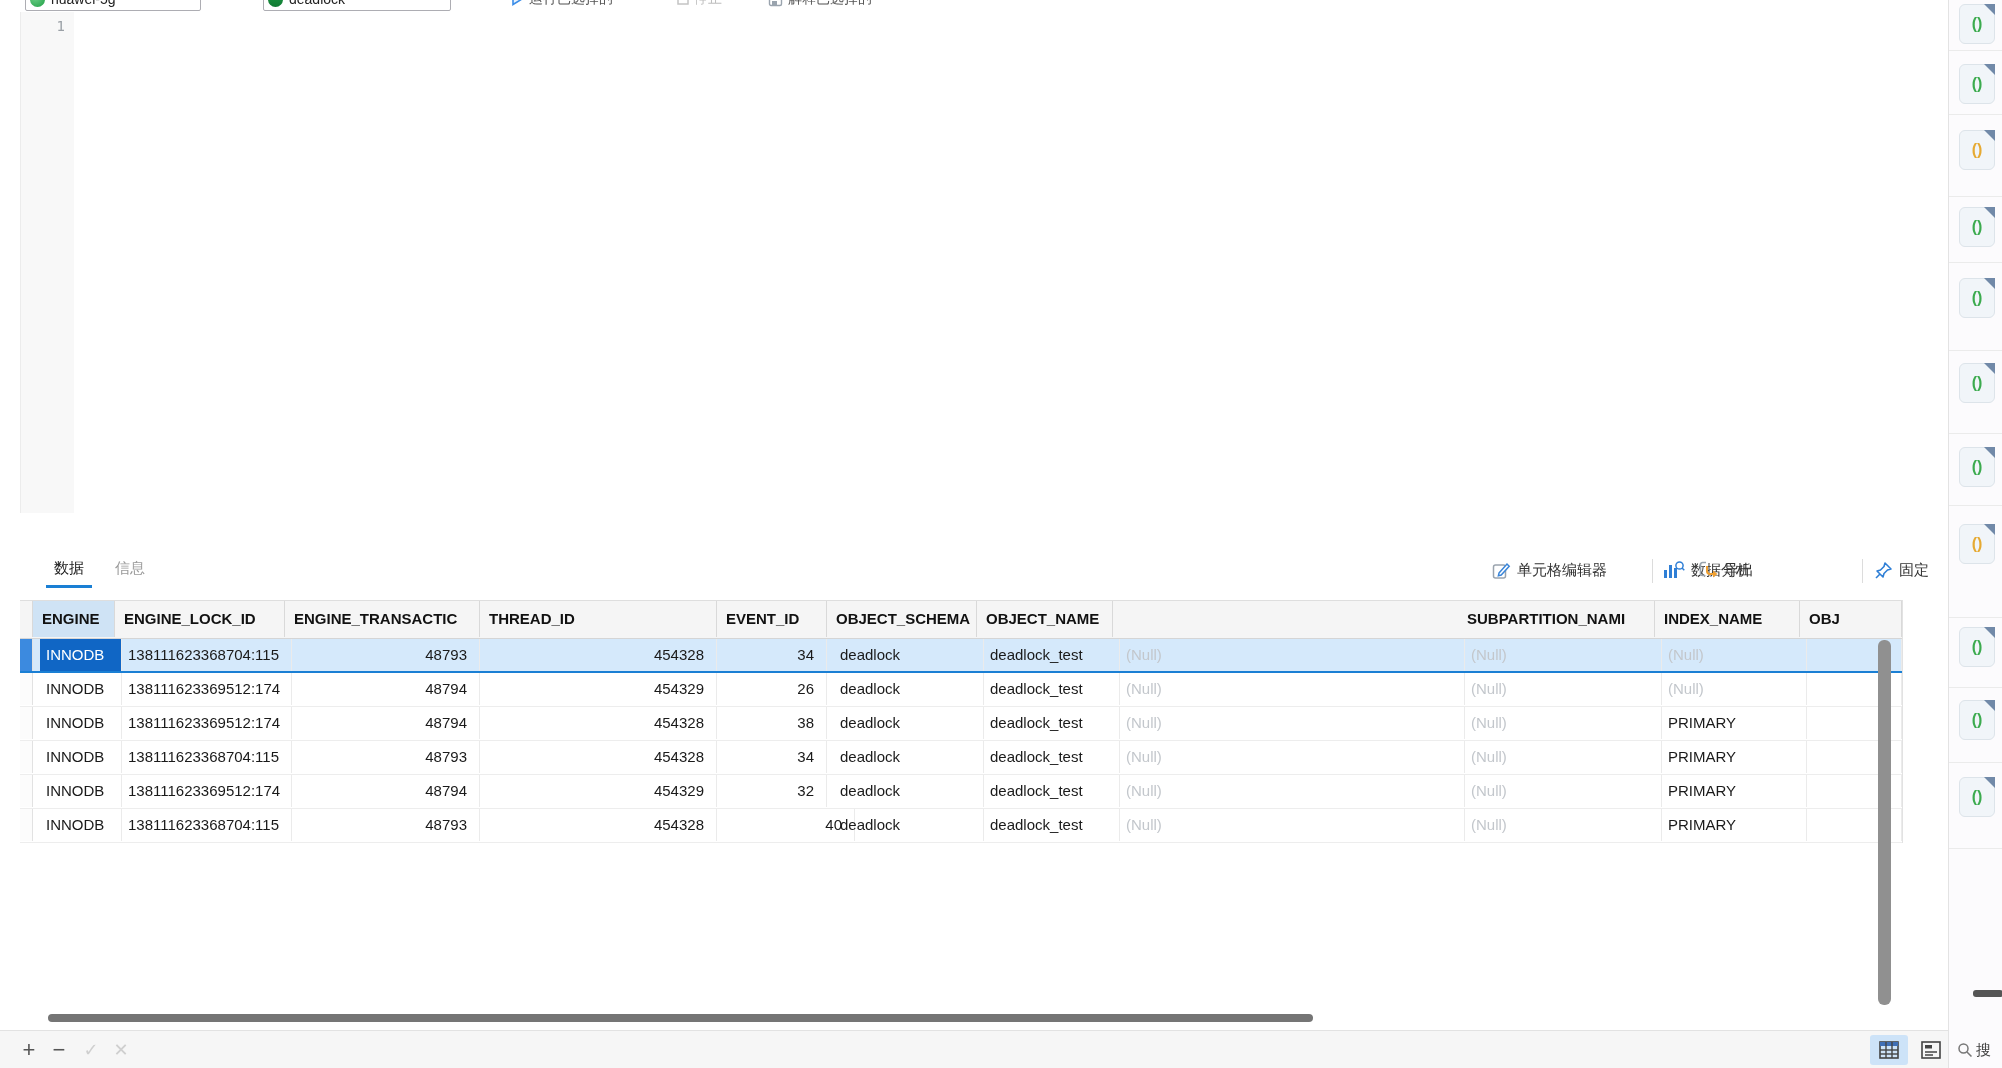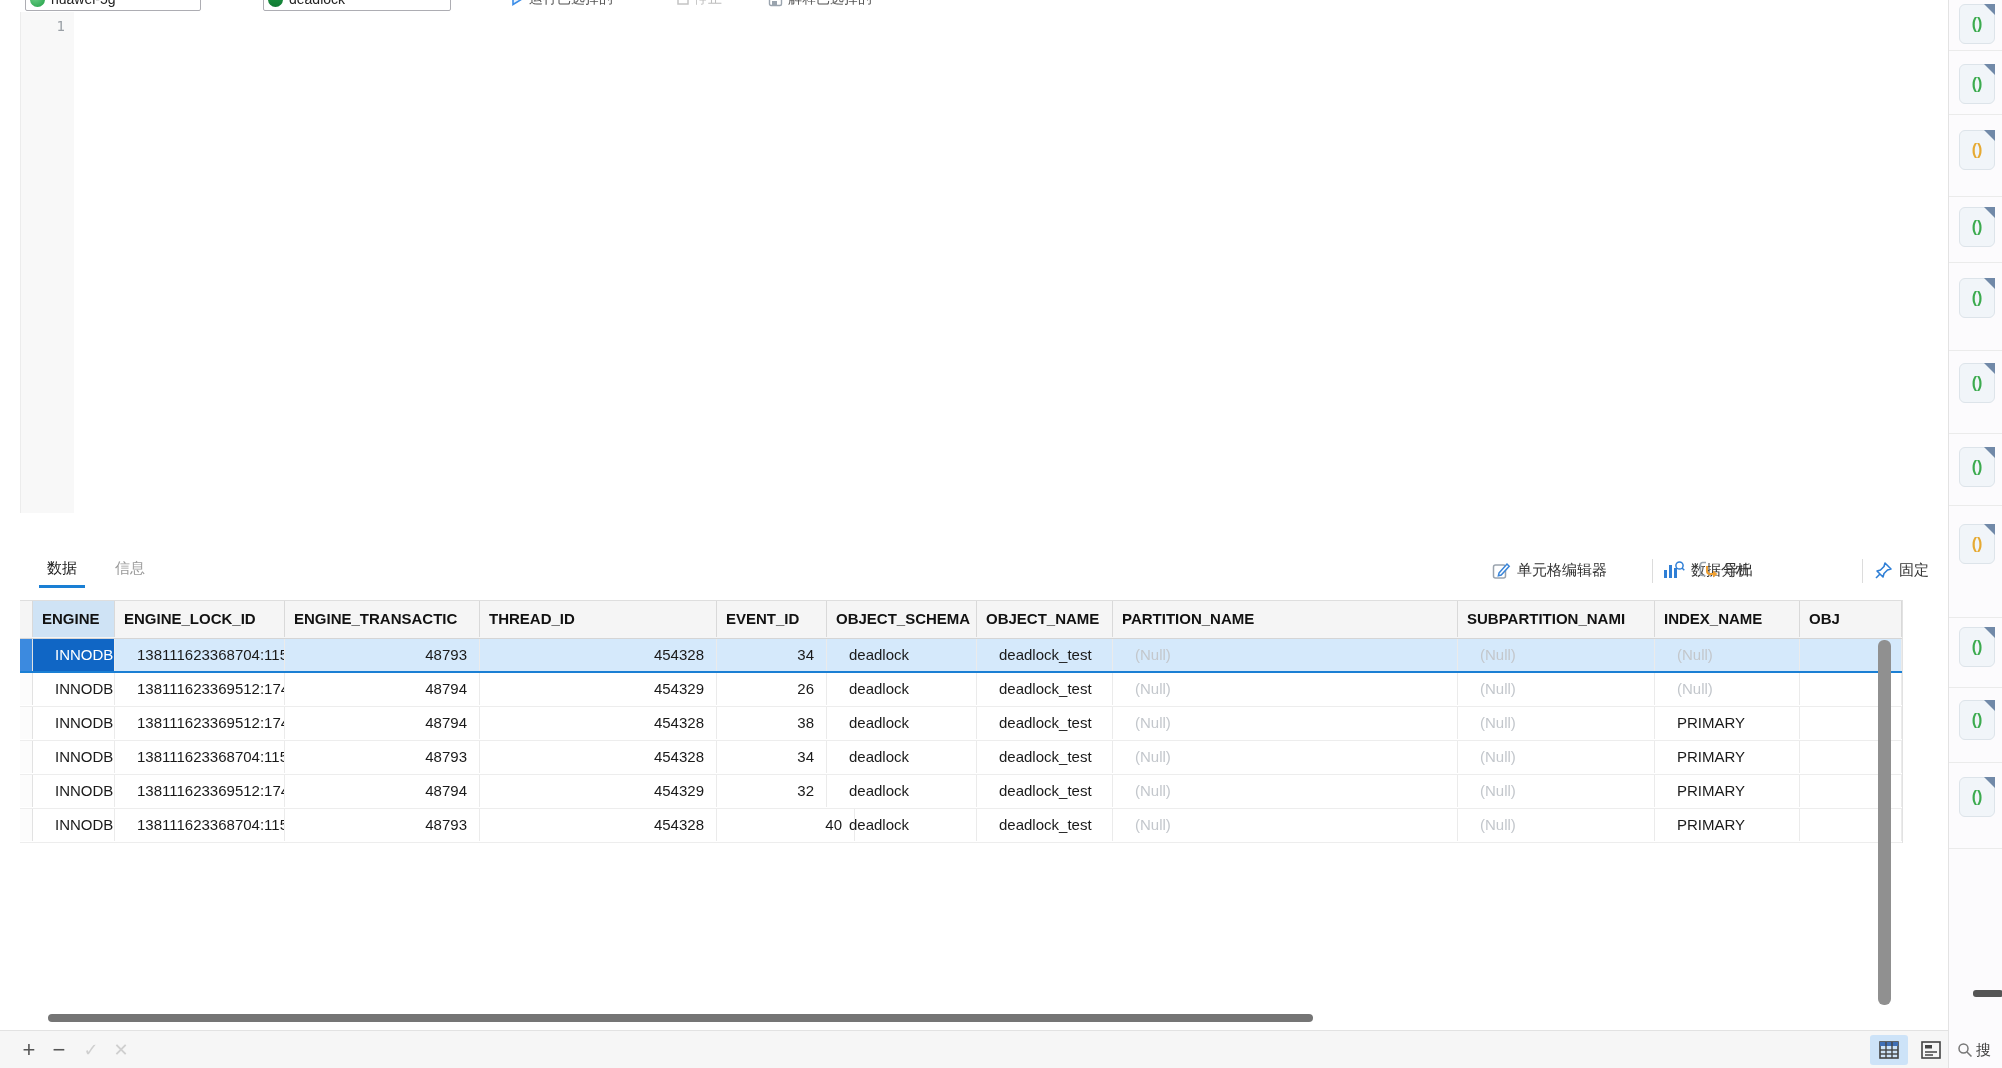--- a/index.html
+++ b/index.html
@@ -50,21 +50,21 @@
   
   .grid{position:absolute;left:20px;top:600px;width:1882px;border-right:1px solid #e2e2e2;font-size:15px;}
   .ghead{position:relative;height:37px;background:#f5f5f5;border-top:1px solid #dedede;border-bottom:1px solid #d5d5d5;}
   .gh{position:absolute;top:0;height:36px;line-height:36px;font-weight:bold;color:#111;
       border-right:1px solid #d9d9d9;padding-left:9px;box-sizing:border-box;white-space:nowrap;overflow:hidden;}
   .gh.selcol{background:#cfe3f5;}
   .grow{position:relative;height:33px;background:#fff;border-bottom:1px solid #ededed;}
   .grow.selected{background:#d5e9fb;border-bottom:2px solid #1a7fd4;height:32px;}
   .gc{position:absolute;top:0;height:32px;line-height:32px;border-right:1px solid #ebebeb;
       box-sizing:border-box;white-space:nowrap;overflow:hidden;color:#1a1a1a;}
-  .gc.l{padding-left:22px;} .gc.r{text-align:right;padding-right:12px;}
+  .gc.l{padding-left:6px;margin-left:7px;} .gc.r{text-align:right;padding-right:12px;}
   .gc.null{color:#c3c7cc;}
   .gc.gut{border-right:1px solid #e2e2e2;background:#fcfcfc;}
   .grow.selected .gc.gut{background:#3c8adf;}
   .grow.selected .gc.engine{background:#1066c5;color:#fff;}
   
   .hthumb{position:absolute;left:48px;top:1014px;width:1265px;height:8px;background:#757575;border-radius:4px;}
   .vthumb{position:absolute;left:1878px;top:640px;width:13px;height:365px;background:#909090;border-radius:6px;}
   
   .bbar{position:absolute;left:0;top:1030px;width:1948px;height:38px;background:#f6f6f6;border-top:1px solid #e2e2e2;}
   .bico{position:absolute;top:0;height:38px;display:flex;align-items:center;justify-content:center;
@@ -121,21 +121,21 @@
   </div>
 
   <div class="editor">
     <div class="gutter">
       <span class="ln">1</span>
     </div>
   </div>
 
 
   <div class="rtool">
-    <span class="subtab active" style="left:47px;">数据</span>
+    <span class="subtab active" style="left:54px;">数据</span>
     <span class="subtab idle" style="left:115px;">信息</span>
 
     <div class="rbtn" style="left:1492px;">
       <svg width="19" height="19" viewBox="0 0 19 19">
         <rect x="1.5" y="4" width="12" height="13" rx="2" fill="none" stroke="#9aa4ae" stroke-width="1.5"></rect>
         <path d="M7 12 L15 3 L17.2 5.2 L9.2 14 L6.4 14.7 Z" fill="#fff" stroke="#3a85d8" stroke-width="1.5"></path>
         </svg>
       <span>单元格编辑器</span>
     </div>
     <div class="vsep" style="left:1652px;"></div>
@@ -170,21 +170,20 @@
   <div class="grid" id="grid">
       <div class="ghead">
         <span class="gh" style="left: 0px; width: 13px;"></span>
         <span class="gh selcol" style="left: 13px; width: 82px;">ENGINE</span>
         <span class="gh" style="left: 95px; width: 170px;">ENGINE_LOCK_ID</span>
         <span class="gh" style="left: 265px; width: 195px;">ENGINE_TRANSACTIC</span>
         <span class="gh" style="left: 460px; width: 237px;">THREAD_ID</span>
         <span class="gh" style="left: 697px; width: 110px;">EVENT_ID</span>
         <span class="gh" style="left: 807px; width: 150px;">OBJECT_SCHEMA</span>
         <span class="gh" style="left: 957px; width: 136px;">OBJECT_NAME</span>
-        <span class="gh" style="left: 1093px; width: 345px;">PARTITION_NAME</span>
         <span class="gh" style="left: 1438px; width: 197px;">SUBPARTITION_NAMI</span>
         <span class="gh" style="left: 1635px; width: 145px;">INDEX_NAME</span>
         <span class="gh" style="left: 1780px; width: 102px;">OBJ</span>
       </div>
       <div class="grow selected">
         <span class="gc gut" style="left: 0px; width: 13px;"></span>
         <span class="gc l engine" style="left: 13px; width: 82px;">INNODB</span>
         <span class="gc l" style="left: 95px; width: 170px;">138111623368704:115</span>
         <span class="gc r" style="left: 265px; width: 195px;">48793</span>
         <span class="gc r" style="left: 460px; width: 237px;">454328</span>

